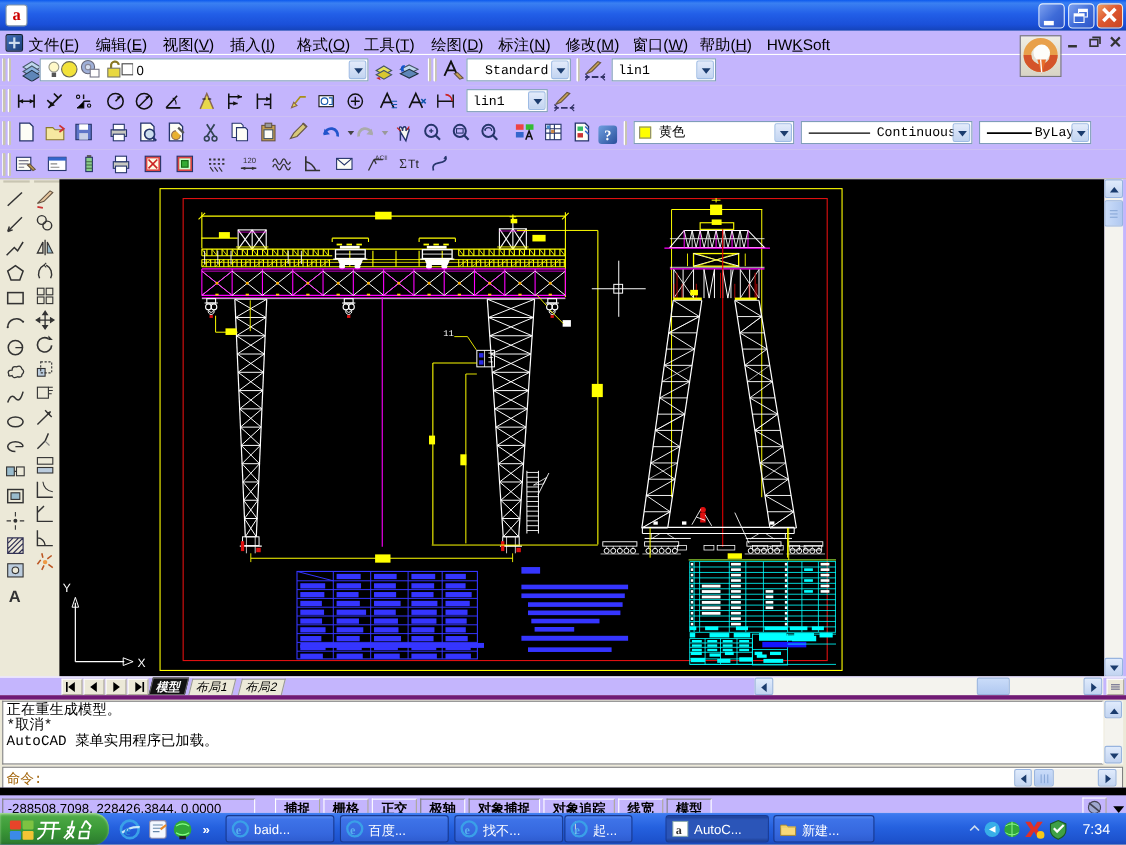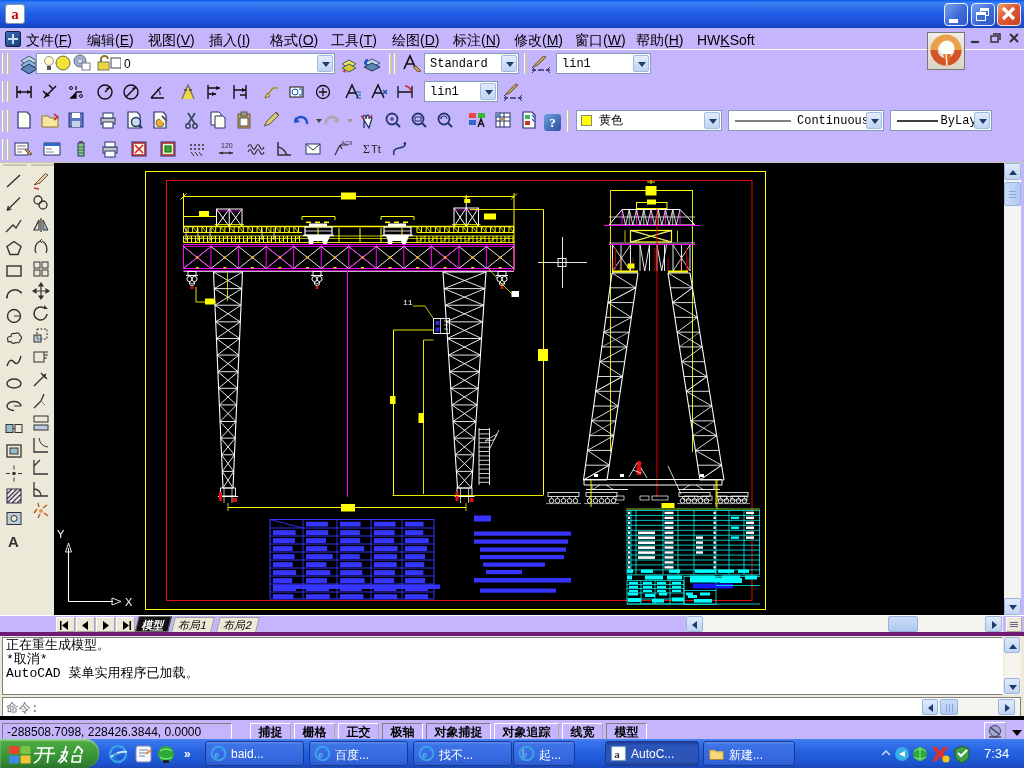--- a/index.html
+++ b/index.html
@@ -90,21 +90,21 @@
         <path d="M6 6 q-4 0 -2 5" stroke="#15C" fill="none" stroke-width="2"></path>
         <path d="M2 9 l3 2 0-4z" fill="#15C"></path>
       </svg>
       <div class="abs grip" style="left:389px;top:3px;height:21px"></div>
       <div class="abs grip" style="left:394px;top:3px;height:21px"></div>
       <svg class="abs" style="left:402px;top:4px" width="20" height="20" viewBox="0 0 20 20">
         <path d="M2 15 L8 2 14 15 M4.5 10 h7" stroke="#111" fill="none" stroke-width="1.7"></path>
         <path d="M11 13 l5 5 3-1 -5-5z" fill="#C8A050" stroke="#654"></path>
       </svg>
       <div class="abs combo" style="left:424px;top:3px;width:95px;height:21px">
-        <span style="margin-left:5px;font-family:'Liberation Mono',monospace">Standard</span>
+        <span style="margin-left:16px;font-family:'Liberation Mono',monospace">Standard</span>
         <div class="cbarrow"></div>
       </div>
       <div class="abs grip" style="left:524px;top:3px;height:21px"></div>
       <svg class="abs" style="left:531px;top:4px" width="20" height="20" viewBox="0 0 20 20">
         <path d="M2 13 l5-2 8-8 -2.5-1 -8 8z" fill="#C8A050" stroke="#654"></path>
         <path d="M1 16 h4 m2 0 h6 m2 0 h4" stroke="#336" stroke-width="1.6"></path>
         <path d="M1 13 l3 3 -3 3 M19 13 l-3 3 3 3" stroke="#336" fill="none"></path>
       </svg>
       <div class="abs combo" style="left:556px;top:3px;width:95px;height:21px">
         <span style="margin-left:5px;font-family:'Liberation Mono',monospace">lin1</span>
@@ -1450,34 +1450,34 @@
     <div class="abs" style="left:0;top:632px;width:1024px;height:84px;background:#ECE9D8;border-top:4px solid #701a75">
       <div class="abs" style="left:2px;top:1px;width:1001px;height:58px;background:#fff;border:1px solid #808080;border-right:1px solid #fff;font-family:'Liberation Mono',monospace;font-size:13px;color:#000;padding:1px 3px;line-height:14px">正在重生成模型。<br>*取消*<br>AutoCAD 菜单实用程序已加载。</div>
       <div class="abs" style="left:1004px;top:1px;width:17px;height:58px;background:#F4F3EE">
         <div class="abs" style="left:0;top:0;width:16px;height:16px;background:linear-gradient(180deg,#E0EBFC,#C2D4F1);border:1px solid #98B4DF;border-radius:2px">
           <div class="abs" style="left:4px;top:6px;border:4px solid transparent;border-bottom:5px solid #1B3C6E;border-top:0"></div>
         </div>
         <div class="abs" style="left:0;top:41px;width:16px;height:16px;background:linear-gradient(180deg,#E0EBFC,#C2D4F1);border:1px solid #98B4DF;border-radius:2px">
           <div class="abs" style="left:4px;top:6px;border:4px solid transparent;border-top:5px solid #1B3C6E;border-bottom:0"></div>
         </div>
       </div>
-      <div class="abs" style="left:2px;top:61px;width:1019px;height:21px;background:#fff;border:1px solid #808080;font-family:'Liberation Mono',monospace;font-size:12.5px;color:#737373;padding:2px 3px">命令:</div>
+      <div class="abs" style="left:2px;top:61px;width:1019px;height:21px;background:#fff;border:1px solid #808080;font-family:'Liberation Mono',monospace;font-size:12.5px;color:#a16207;padding:2px 3px">命令:</div>
       <div class="abs" style="left:922px;top:63px;width:98px;height:17px;background:#F4F3EE">
         <div class="abs" style="left:0;top:0;width:16px;height:16px;background:linear-gradient(180deg,#E0EBFC,#C2D4F1);border:1px solid #98B4DF;border-radius:2px">
           <div class="abs" style="left:5px;top:4px;border:4px solid transparent;border-right:5px solid #1B3C6E;border-left:0"></div>
         </div>
         <div class="abs" style="left:18px;top:0;width:18px;height:16px;background:linear-gradient(180deg,#CADCF9,#B0C8F0);border:1px solid #98B4DF;border-radius:2px">
           <div style="margin:4px 5px;width:1px;height:8px;background:#89A8D8;box-shadow:3px 0 #89A8D8,6px 0 #89A8D8"></div>
         </div>
         <div class="abs" style="left:76px;top:0;width:17px;height:16px;background:linear-gradient(180deg,#E0EBFC,#C2D4F1);border:1px solid #98B4DF;border-radius:2px">
           <div class="abs" style="left:6px;top:4px;border:4px solid transparent;border-left:5px solid #1B3C6E;border-right:0"></div>
         </div>
       </div>
     </div>
-    <div class="abs tan" style="left:0;top:716px;width:1024px;height:23px;border-top:4px solid #000000">
+    <div class="abs tan" style="left:0;top:716px;width:1024px;height:23px;border-top:7px solid #000000">
       <div class="abs sunken" style="left:2px;top:3px;width:230px;height:18px;font-size:12px;color:#000;padding:1px 4px;font-family:'Liberation Sans'">-288508.7098, 228426.3844, 0.0000</div>
       <div class="abs raised" style="left:250px;top:3px;width:41px;height:18px;font-size:12px;font-weight:bold;color:#000;text-align:center;line-height:16px">捕捉</div>
       <div class="abs raised" style="left:294px;top:3px;width:41px;height:18px;font-size:12px;font-weight:bold;color:#000;text-align:center;line-height:16px">栅格</div>
       <div class="abs raised" style="left:338px;top:3px;width:41px;height:18px;font-size:12px;font-weight:bold;color:#000;text-align:center;line-height:16px">正交</div>
       <div class="abs sunken" style="left:382px;top:3px;width:41px;height:18px;font-size:12px;font-weight:bold;color:#000;text-align:center;line-height:16px">极轴</div>
       <div class="abs sunken" style="left:426px;top:3px;width:65px;height:18px;font-size:12px;font-weight:bold;color:#000;text-align:center;line-height:16px">对象捕捉</div>
       <div class="abs raised" style="left:494px;top:3px;width:65px;height:18px;font-size:12px;font-weight:bold;color:#000;text-align:center;line-height:16px">对象追踪</div>
       <div class="abs raised" style="left:562px;top:3px;width:41px;height:18px;font-size:12px;font-weight:bold;color:#000;text-align:center;line-height:16px">线宽</div>
       <div class="abs sunken" style="left:606px;top:3px;width:41px;height:18px;font-size:12px;font-weight:bold;color:#000;text-align:center;line-height:16px">模型</div>
       <div class="abs raised" style="left:984px;top:2px;width:22px;height:19px"><svg width="20" height="17" viewBox="0 0 20 17">

